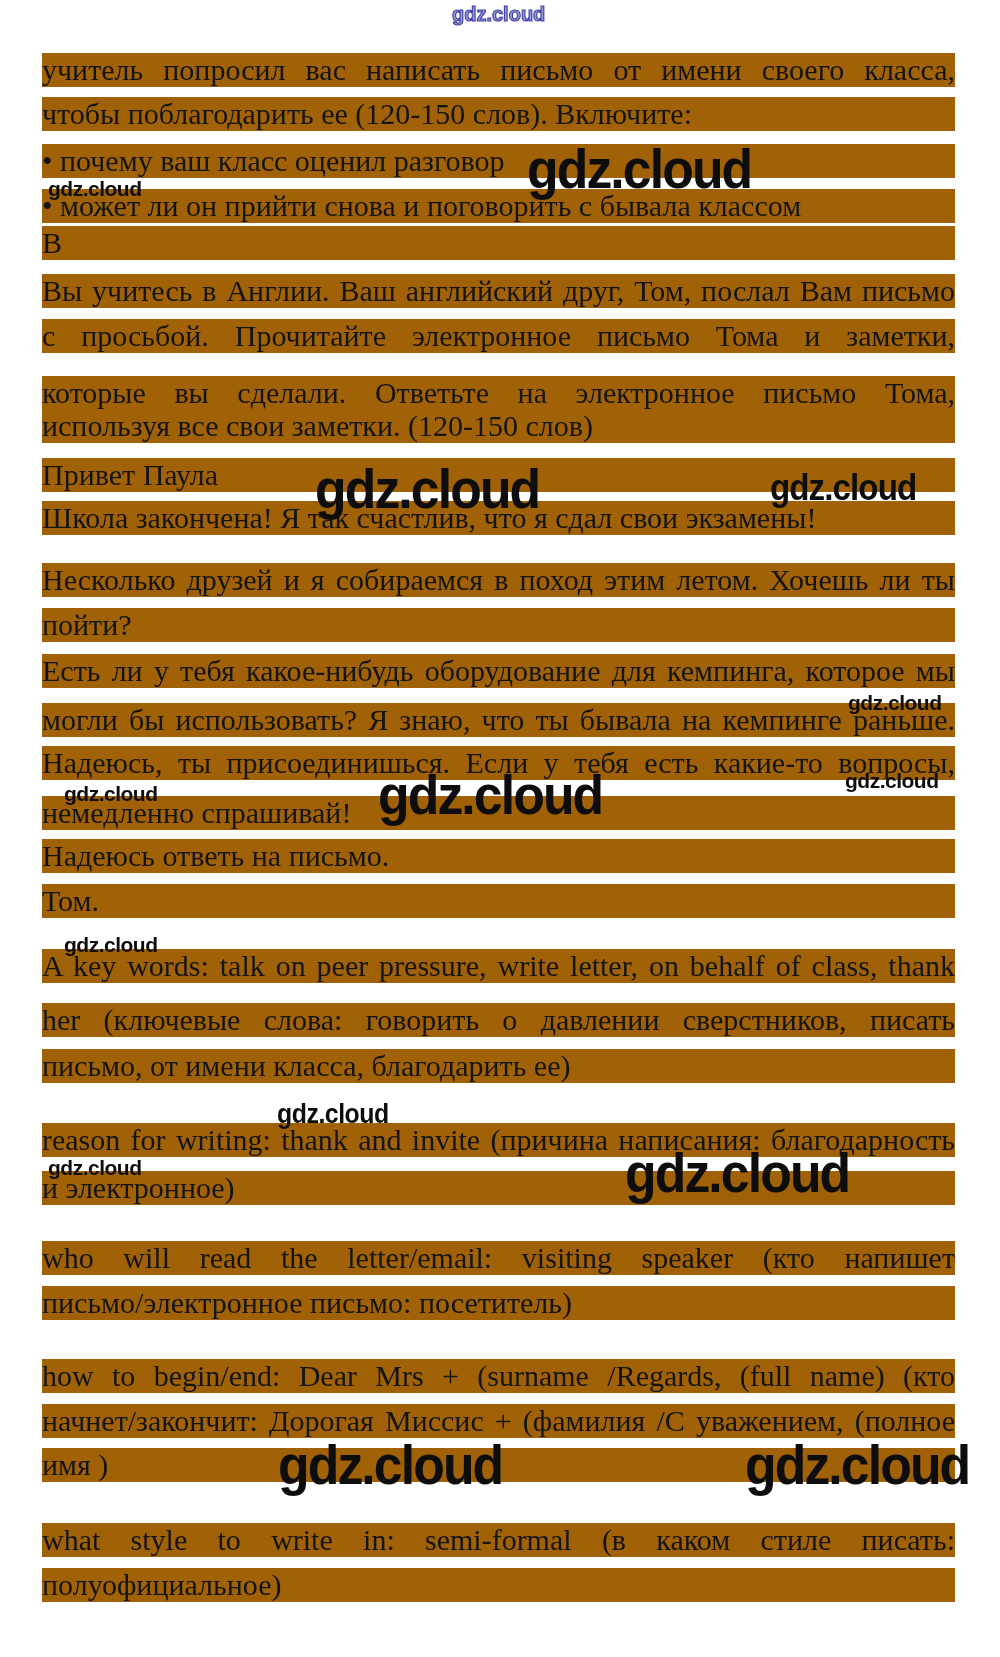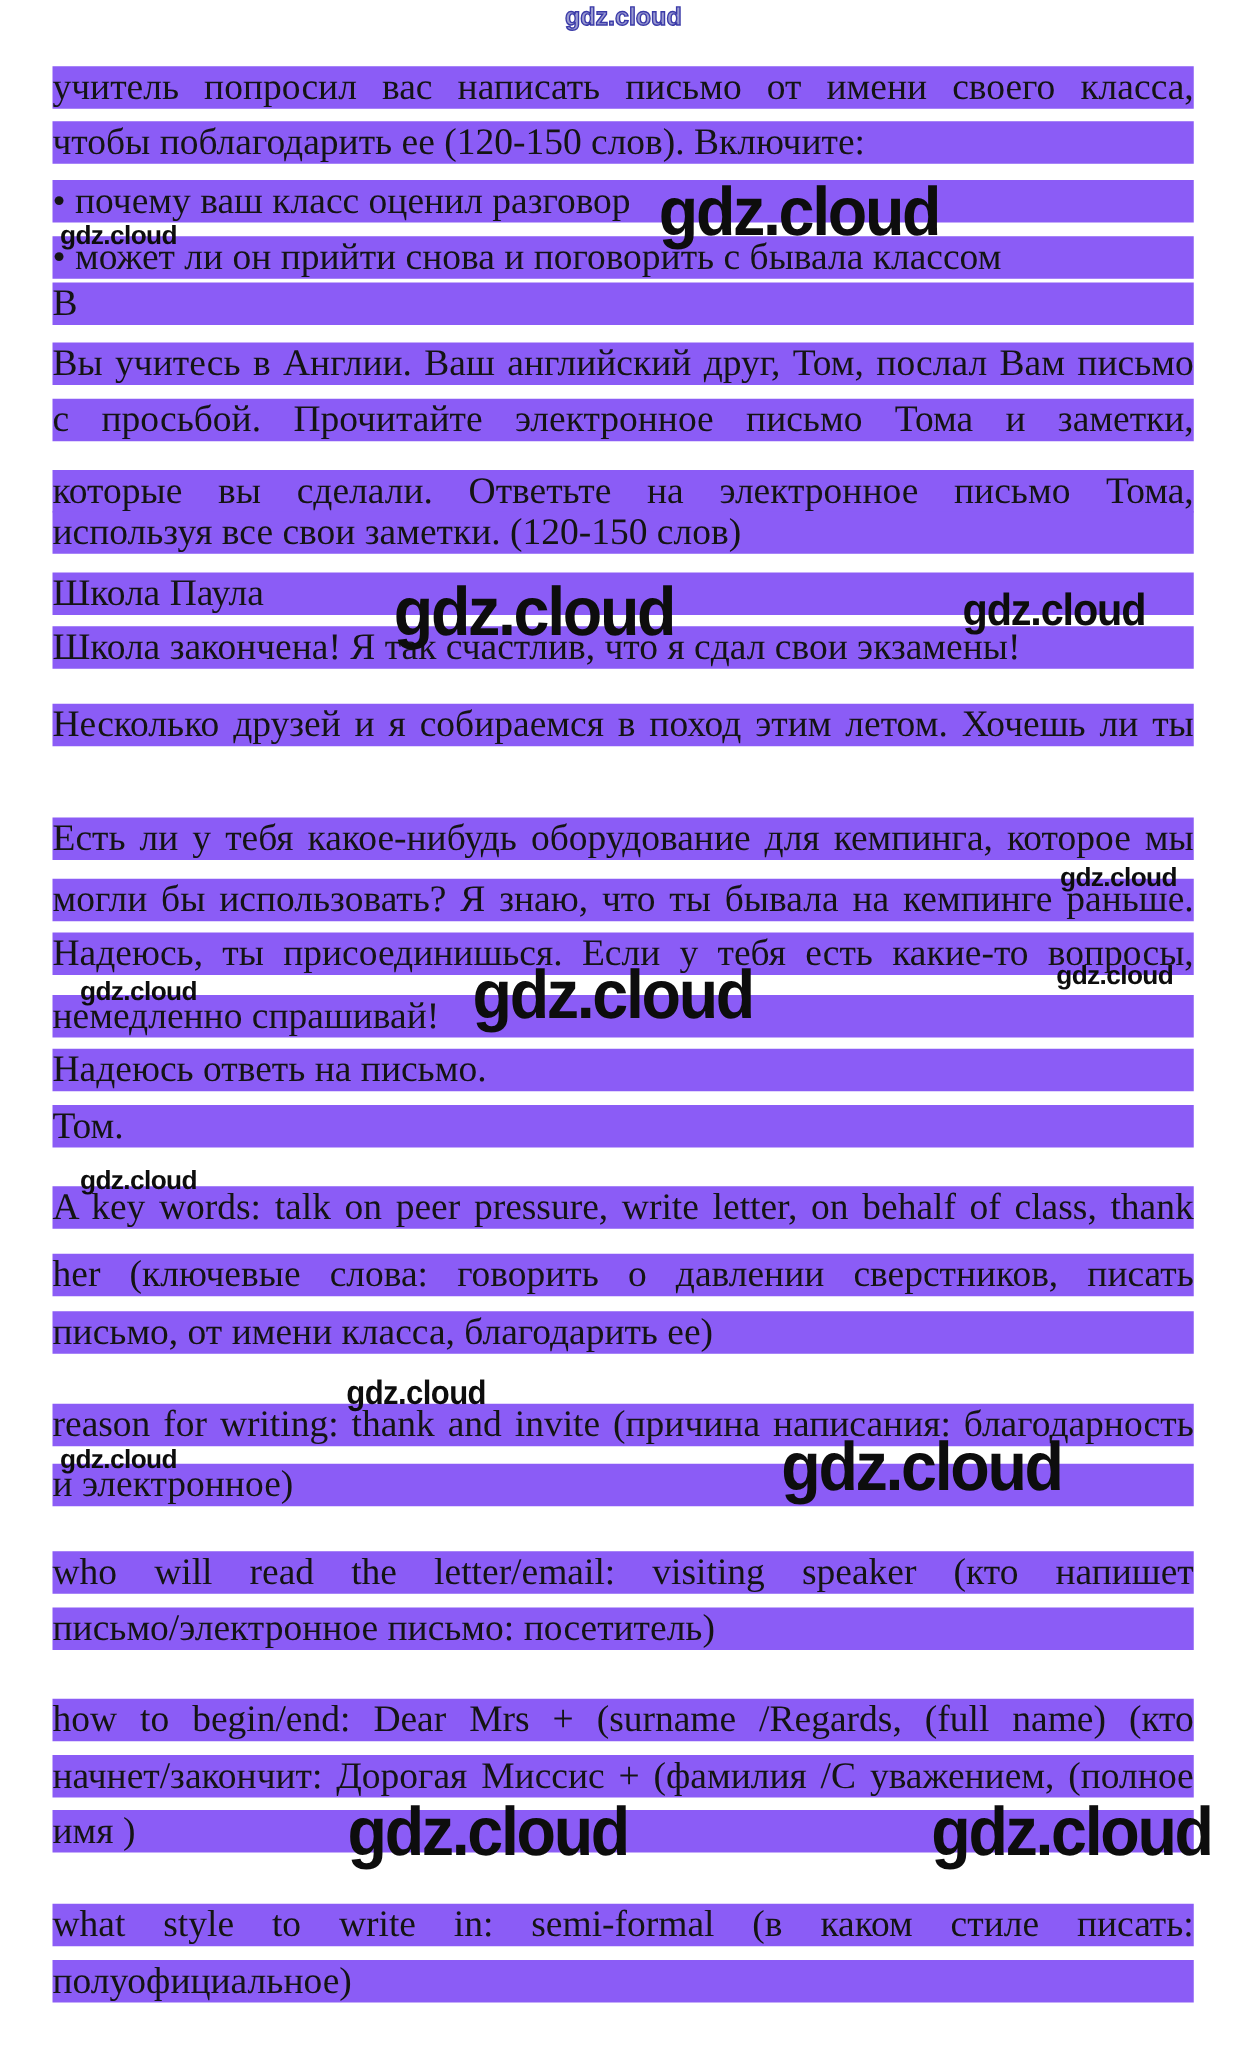--- a/index.html
+++ b/index.html
@@ -13,21 +13,21 @@
     color:#141414;
     padding-left:20px;
   }
   .line{
     position:absolute;
     left:42px;
     width:913px;
     font-size:30px;
     line-height:34px;
     white-space:nowrap;
-    background-color:#8b5cf6;
+    background-color:#a16207;
   }
   .just{
     white-space:normal;
     text-align:justify;
     text-align-last:justify;
   }
   .wm{
     position:absolute;
     font-family:"Liberation Sans","DejaVu Sans",sans-serif;
     color:#0d0d0d;
@@ -77,23 +77,24 @@
 
   <div class="line just" style="top:53px">учитель попросил вас написать письмо от имени своего класса,</div>
   <div class="line" style="top:97px">чтобы поблагодарить ее (120-150 слов). Включите:</div>
   <div class="line" style="top:144px">• почему ваш класс оценил разговор</div>
   <div class="line" style="top:189px">• может ли он прийти снова и поговорить с бывала классом</div>
   <div class="line" style="top:226px">В</div>
   <div class="line just" style="top:274px">Вы учитесь в Англии. Ваш английский друг, Том, послал Вам письмо</div>
   <div class="line just" style="top:319px">с просьбой. Прочитайте электронное письмо Тома и заметки,</div>
   <div class="line just" style="top:376px">которые вы сделали. Ответьте на электронное письмо Тома,</div>
   <div class="line" style="top:409px">используя все свои заметки. (120-150 слов)</div>
-  <div class="line" style="top:458px">Школа Паула</div>
+  <div class="line" style="top:458px">Привет Паула</div>
   <div class="line" style="top:501px">Школа закончена! Я так счастлив, что я сдал свои экзамены!</div>
   <div class="line just" style="top:563px">Несколько друзей и я собираемся в поход этим летом. Хочешь ли ты</div>
+  <div class="line" style="top:608px">пойти?</div>
   <div class="line just" style="top:654px">Есть ли у тебя какое-нибудь оборудование для кемпинга, которое мы</div>
   <div class="line just" style="top:703px">могли бы использовать? Я знаю, что ты бывала на кемпинге раньше.</div>
   <div class="line just" style="top:746px">Надеюсь, ты присоединишься. Если у тебя есть какие-то вопросы,</div>
   <div class="line" style="top:796px">немедленно спрашивай!</div>
   <div class="line" style="top:839px">Надеюсь ответь на письмо.</div>
   <div class="line" style="top:884px">Том.</div>
   <div class="line just" style="top:949px">A key words: talk on peer pressure, write letter, on behalf of class, thank</div>
   <div class="line just" style="top:1003px">her (ключевые слова: говорить о давлении сверстников, писать</div>
   <div class="line" style="top:1049px">письмо, от имени класса, благодарить ее)</div>
   <div class="line just" style="top:1123px">reason for writing: thank and invite (причина написания: благодарность</div>

